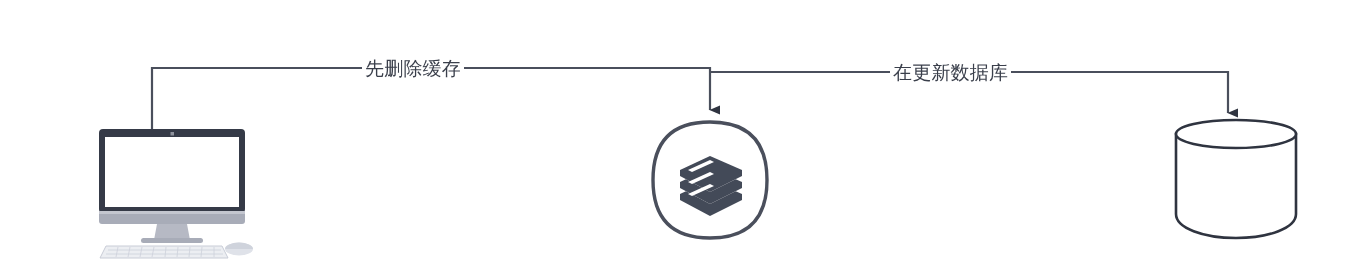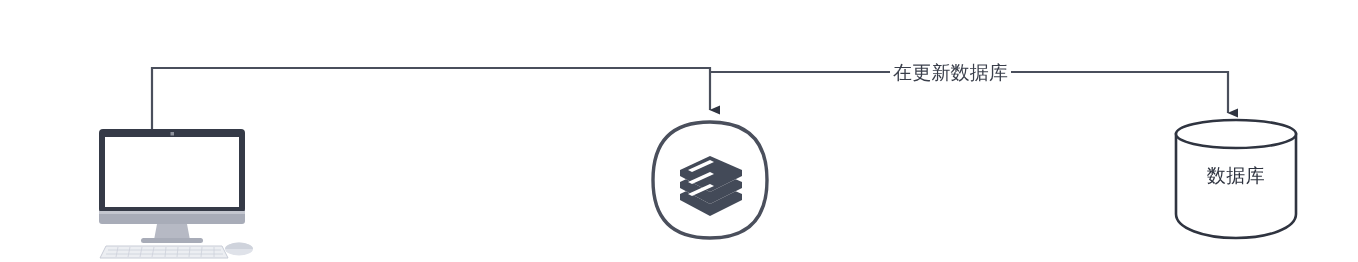--- a/index.html
+++ b/index.html
@@ -140,18 +140,18 @@
         <polygon points="688,194 710,184 714,186 692,196" fill="#ffffff"></polygon>
       </g>
     </g>
 
     <g>
       <path d="M1176,134 L1176,214 C1176,228 1203,238 1236,238 C1269,238 1296,228 1296,214 L1296,134 Z" fill="#ffffff" stroke="#2f3440" stroke-width="2.6"></path>
       <ellipse cx="1236" cy="134" rx="60" ry="14" fill="#ffffff" stroke="#2f3440" stroke-width="2.6"></ellipse>
     </g>
   </svg>
 
+  <div class="edge-label" id="edge-label-delete-cache">先删除缓存</div>
 
   <div class="edge-label" id="edge-label-update-db">在更新数据库</div>
 
-  <div class="db-label">数据库</div>
 
 </div>
 
 </body></html>

